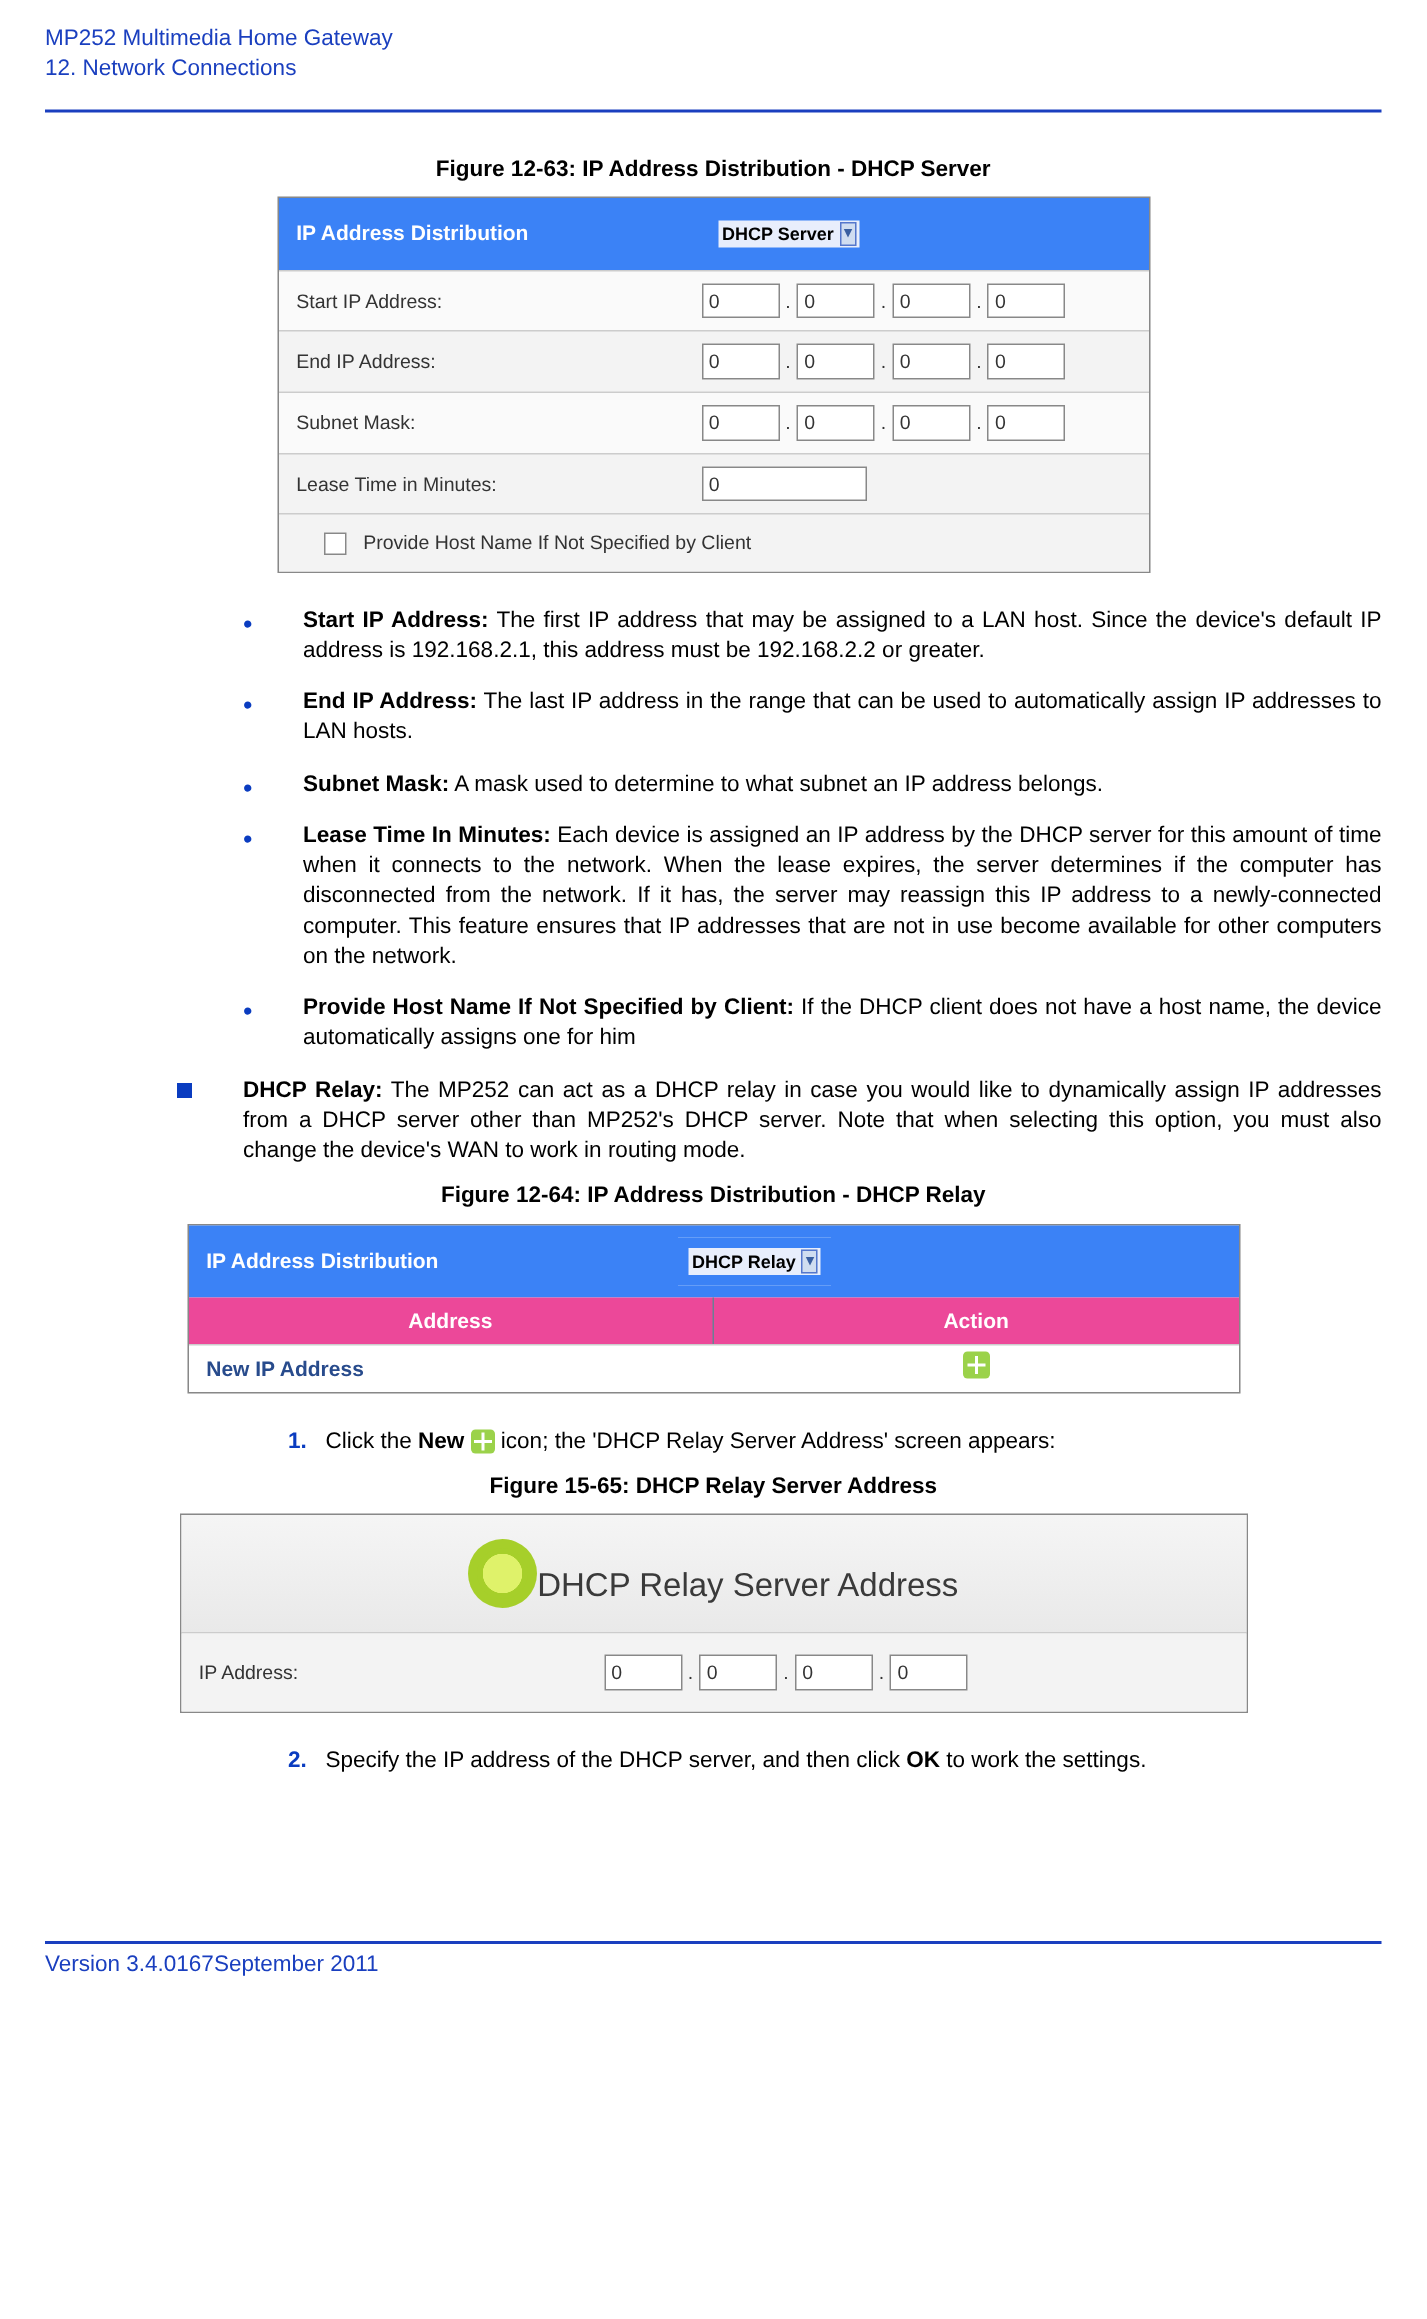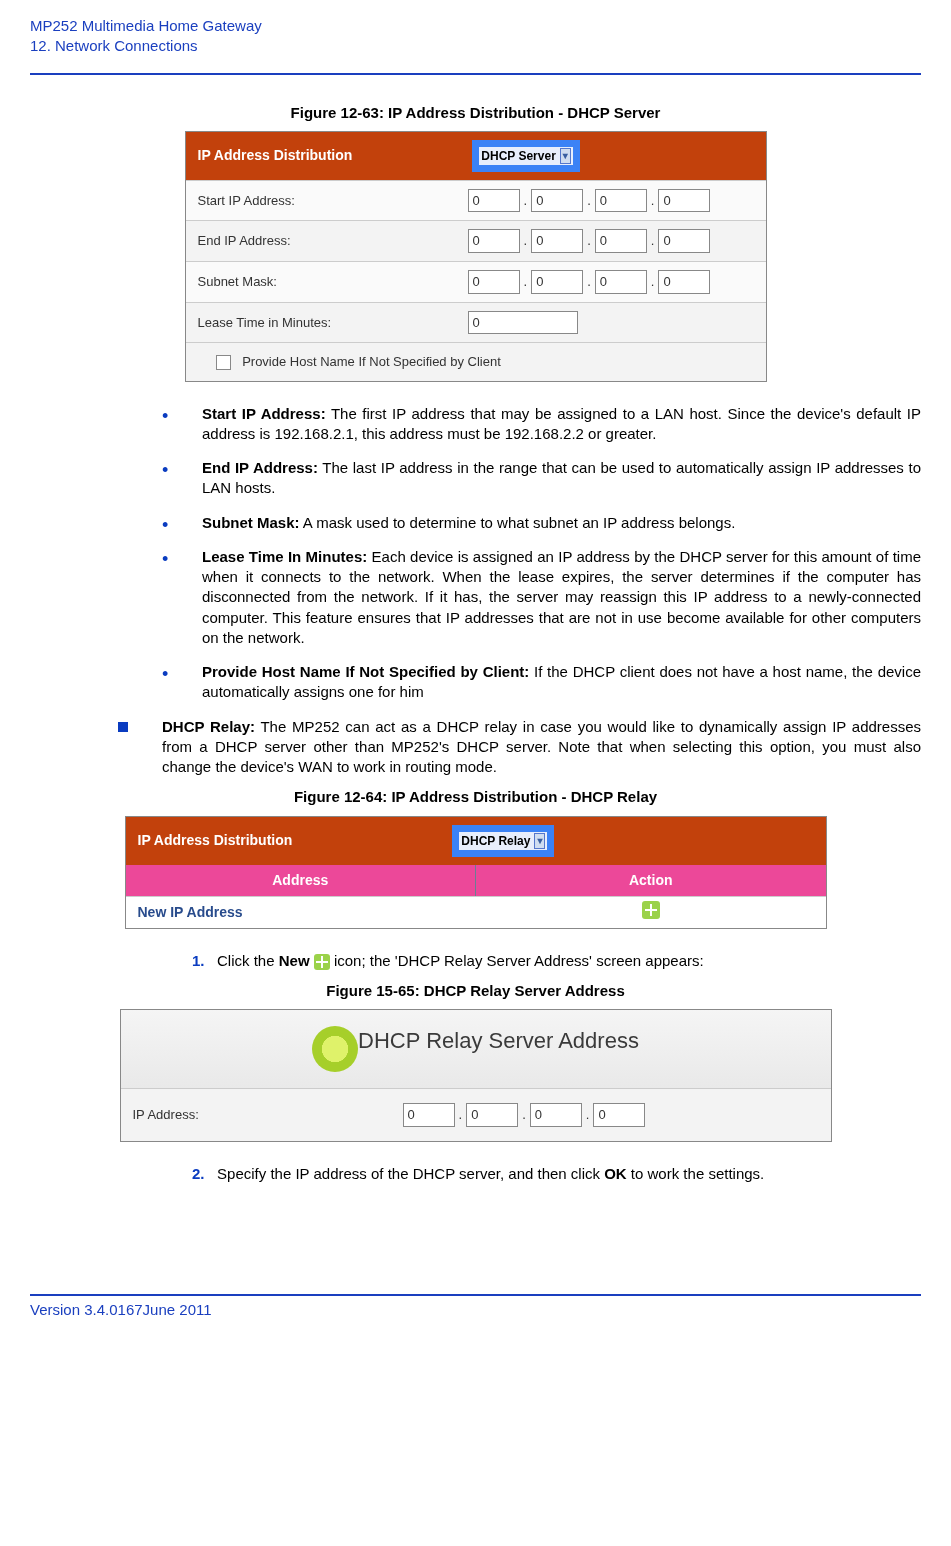--- a/index.html
+++ b/index.html
@@ -29,21 +29,21 @@
   }
   .screenshot {
     margin: 0 auto 22px auto;
     border: 1px solid #888;
     background: #f7f7f7;
   }
   .ss1 { width: 580px; }
   .ss2 { width: 700px; }
   .ss3 { width: 710px; }
   .ip-dist-header {
-    background: #c2410c;
+    background: #3b82f6;
     color: #fff;
     font-weight: bold;
     padding: 8px 12px;
     display: flex;
     align-items: center;
     gap: 120px;
     font-size: 14px;
   }
   .select-box {
     background: #e8eefc;
@@ -191,21 +191,21 @@
   }
   .inline-plus::before, .inline-plus::after {
     content: ""; position: absolute; background: #fff;
   }
   .inline-plus::before { left: 7px; top: 2px; width: 2px; height: 12px; }
   .inline-plus::after  { top: 7px; left: 2px; height: 2px; width: 12px; }
 
   
   .ss3-title {
     display: flex;
-    align-items: flex-start;
+    align-items: flex-end;
     justify-content: center;
     padding: 16px 0;
     background: linear-gradient(#f5f5f5,#e9e9e9);
     font-size: 22px;
     color: #3a3a3a;
     border-bottom: 1px solid #ccc;
   }
   .gear-icon {
     width: 46px; height: 46px;
     border-radius: 50%;
@@ -375,14 +375,14 @@
   <li>
     <span class="step-num">2.</span>&nbsp;&nbsp;
     <span>Specify the IP address of the DHCP server, and then click </span><span class="bold">OK</span><span> to work the settings.</span>
   </li>
 </ol>
 
 <div class="footer-line"></div>
 <div class="footer-bar">
   <span>Version 3.4.0</span>
   <span>167</span>
-  <span>June 2011</span>
+  <span>September 2011</span>
 </div>
 
 </body></html>

